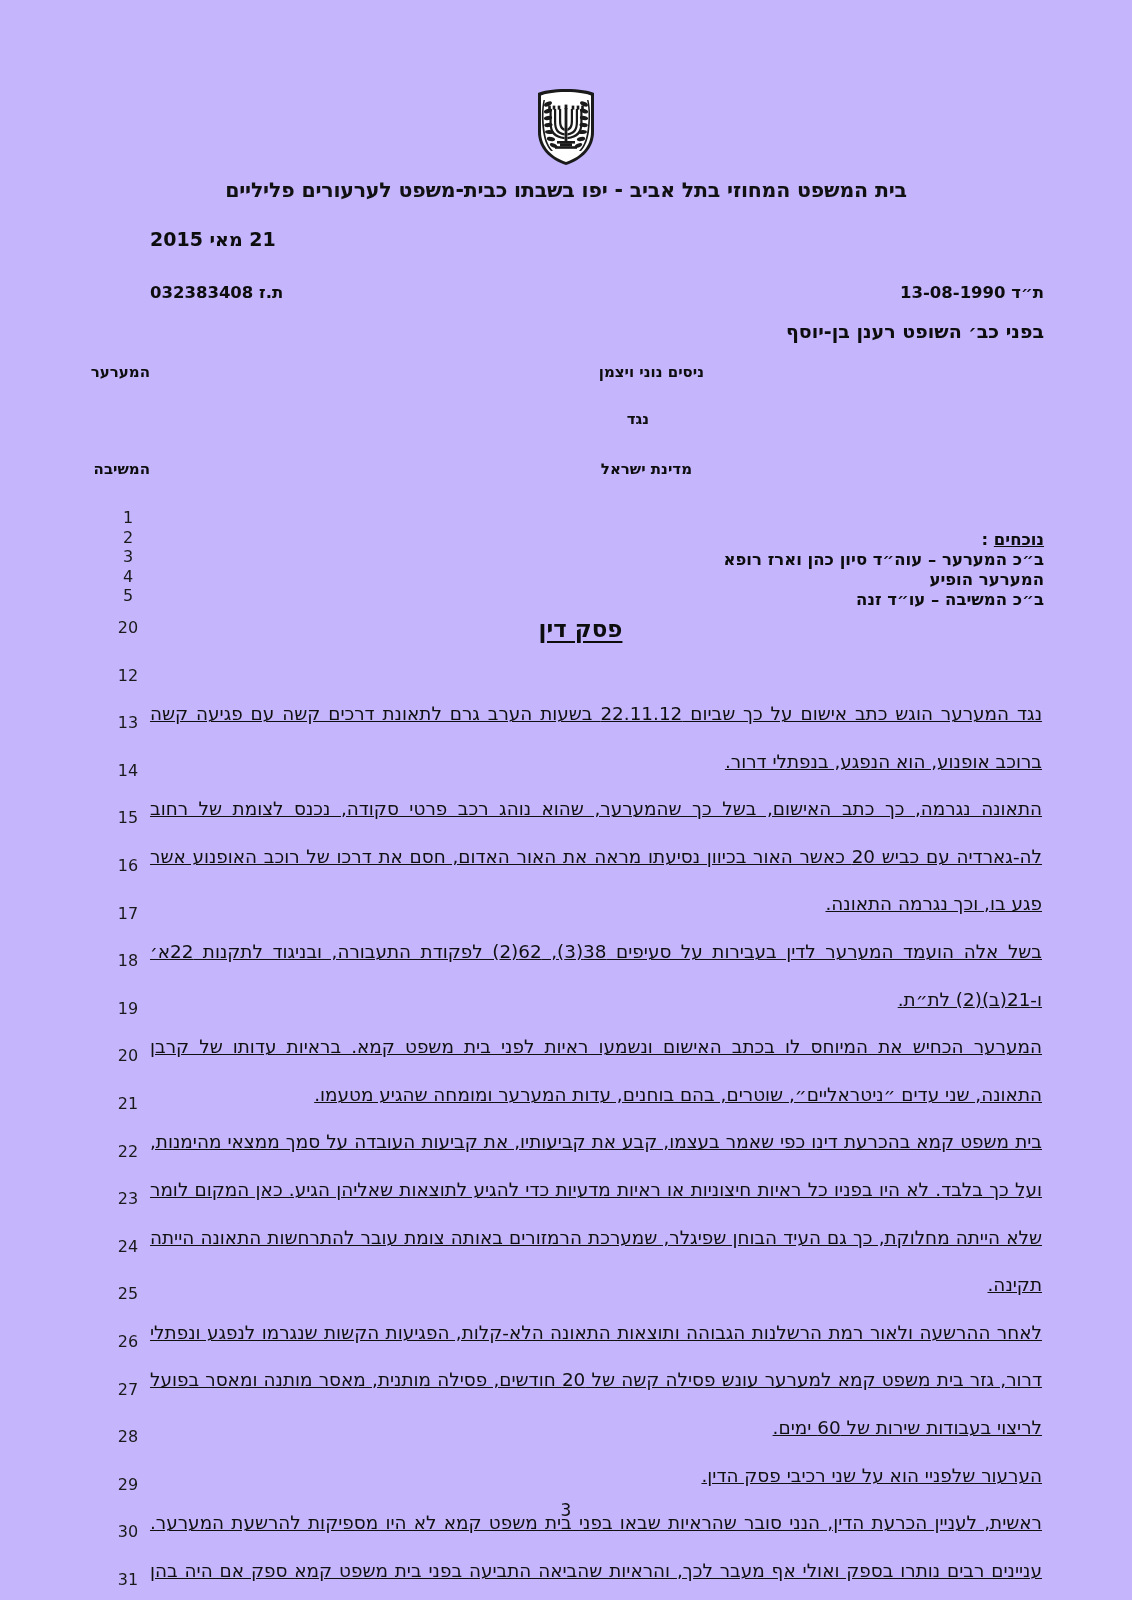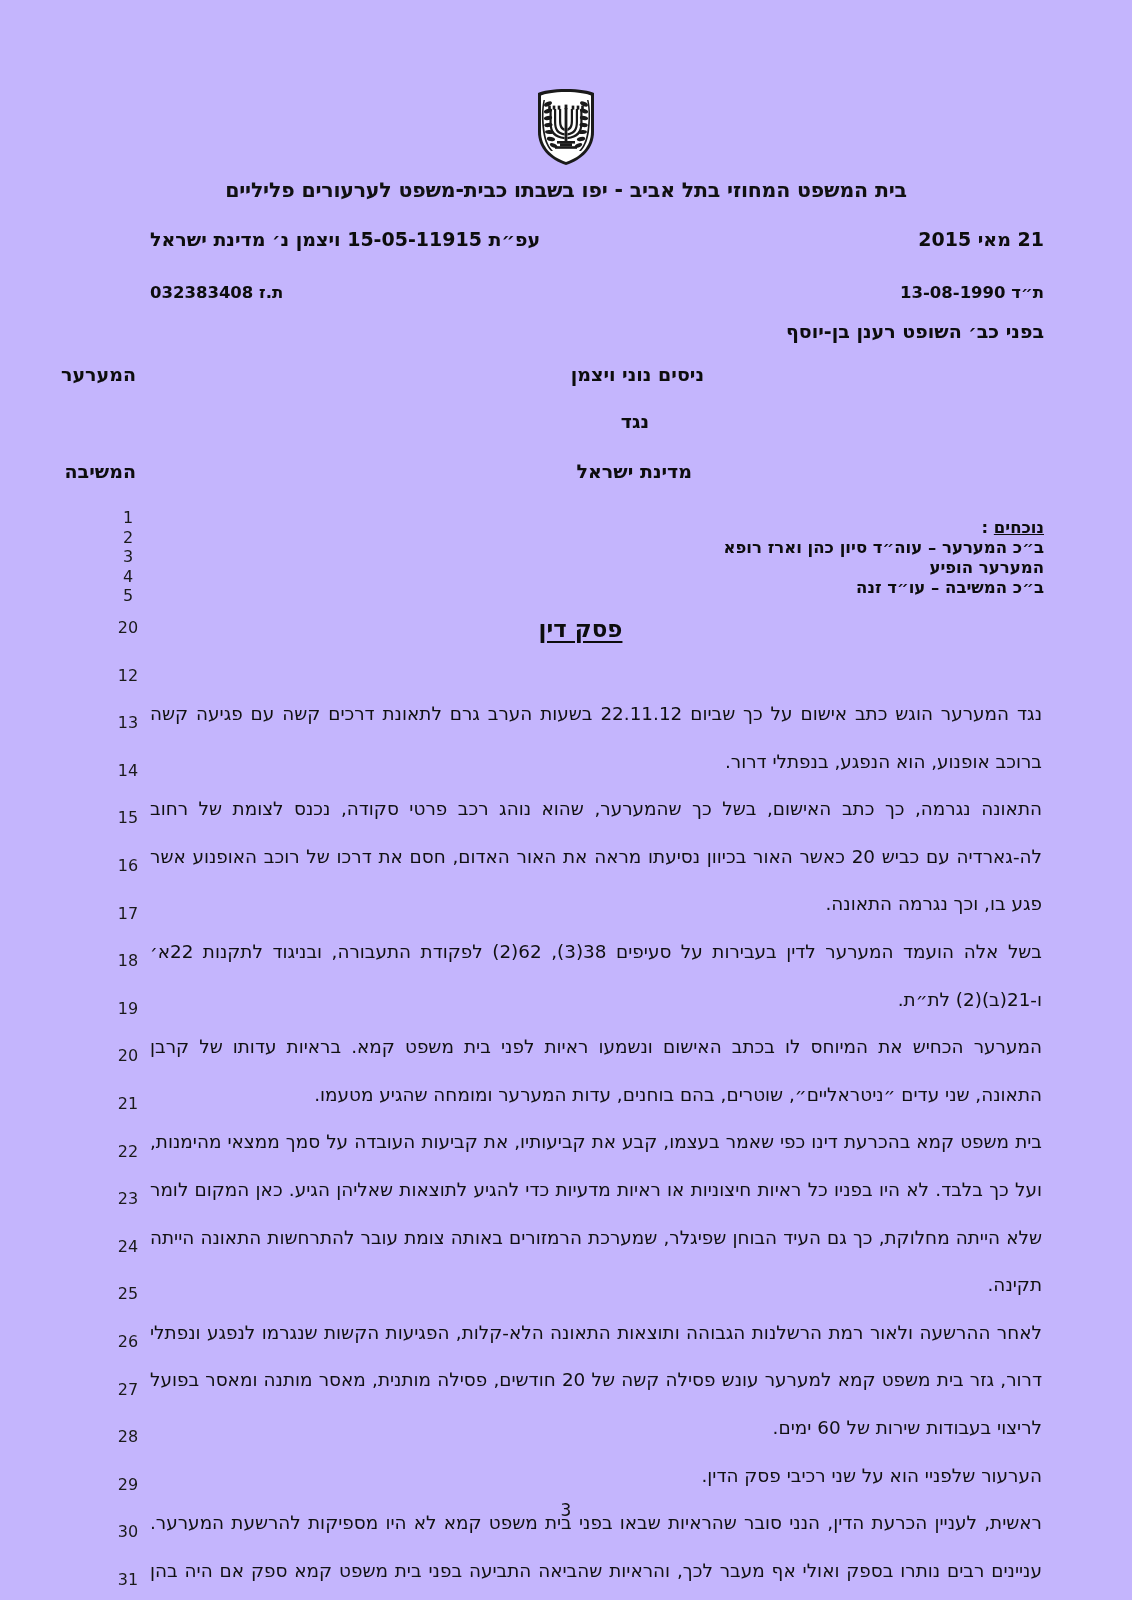--- a/index.html
+++ b/index.html
@@ -48,40 +48,40 @@
   
   .judge-line{
     position:absolute;top:320px;
     left:150px;right:88px;
     text-align:right;direction:rtl;
     font-size:19px;font-weight:bold;
   }
   
   .party-row{
     position:absolute;
-    left:136px;right:88px;
+    left:150px;right:88px;
     display:flex;flex-direction:row-reverse;
     direction:rtl;
-    font-size:19px;font-weight:bold;
+    font-size:15px;font-weight:bold;
     align-items:baseline;
   }
   .party-row .role{width:0;flex:0 0 auto;white-space:nowrap;}
   .party-row .name{
     position:absolute;
     right:340px;
     white-space:nowrap;
   }
   .party-appellant{top:363px;}
   .party-vs{top:410px;}
   .party-respondent{top:460px;}
   .party-vs .name{right:395px;}
   .party-respondent .name{right:352px;}
   
   .present-block{
-    position:absolute;top:518px;
+    position:absolute;top:530px;
     left:150px;right:88px;
     direction:rtl;text-align:right;
     font-size:16.5px;font-weight:bold;
     line-height:1.22;
   }
   .present-title{
     text-decoration:underline;
     display:inline-block;
   }
   .present-line{white-space:nowrap;}
@@ -105,20 +105,21 @@
     direction:rtl;
     text-align:justify;
     font-size:18.4px;
     line-height:47.6px;
     color:#101010;
   }
   .body-text p{
     margin:0 0 0 0;
     text-align:justify;
     text-align-last:right;
+    text-decoration:underline;
   }
   
   .linenums{
     position:absolute;
     left:108px;
     top:500px;
     width:40px;
     text-align:center;
     font-family:"DejaVu Sans","Liberation Sans",sans-serif;
     font-size:16px;
@@ -185,21 +186,20 @@
         <rect x="36.7" y="17.6" width="2.6" height="4"></rect>
         <rect x="41.7" y="17.6" width="2.6" height="4"></rect>
         <rect x="46.2" y="17.6" width="2.6" height="4"></rect>
       </g>
     </svg>
   </div>
 
   <div class="court-title">בית המשפט המחוזי בתל אביב - יפו בשבתו כבית-משפט לערעורים פליליים</div>
 
   <div class="meta-row r1">
-    <span class="meta-right">עפ״ת 15-05-11915 ויצמן נ׳ מדינת ישראל</span>
     <span class="meta-left">21 מאי 2015</span>
   </div>
 
   <div class="meta-row r2">
     <span class="meta-right">ת.ז 032383408</span>
     <span class="meta-left">ת״ד 13-08-1990</span>
   </div>
 
   <div class="judge-line">בפני כב׳ השופט רענן בן-יוסף</div>
 

